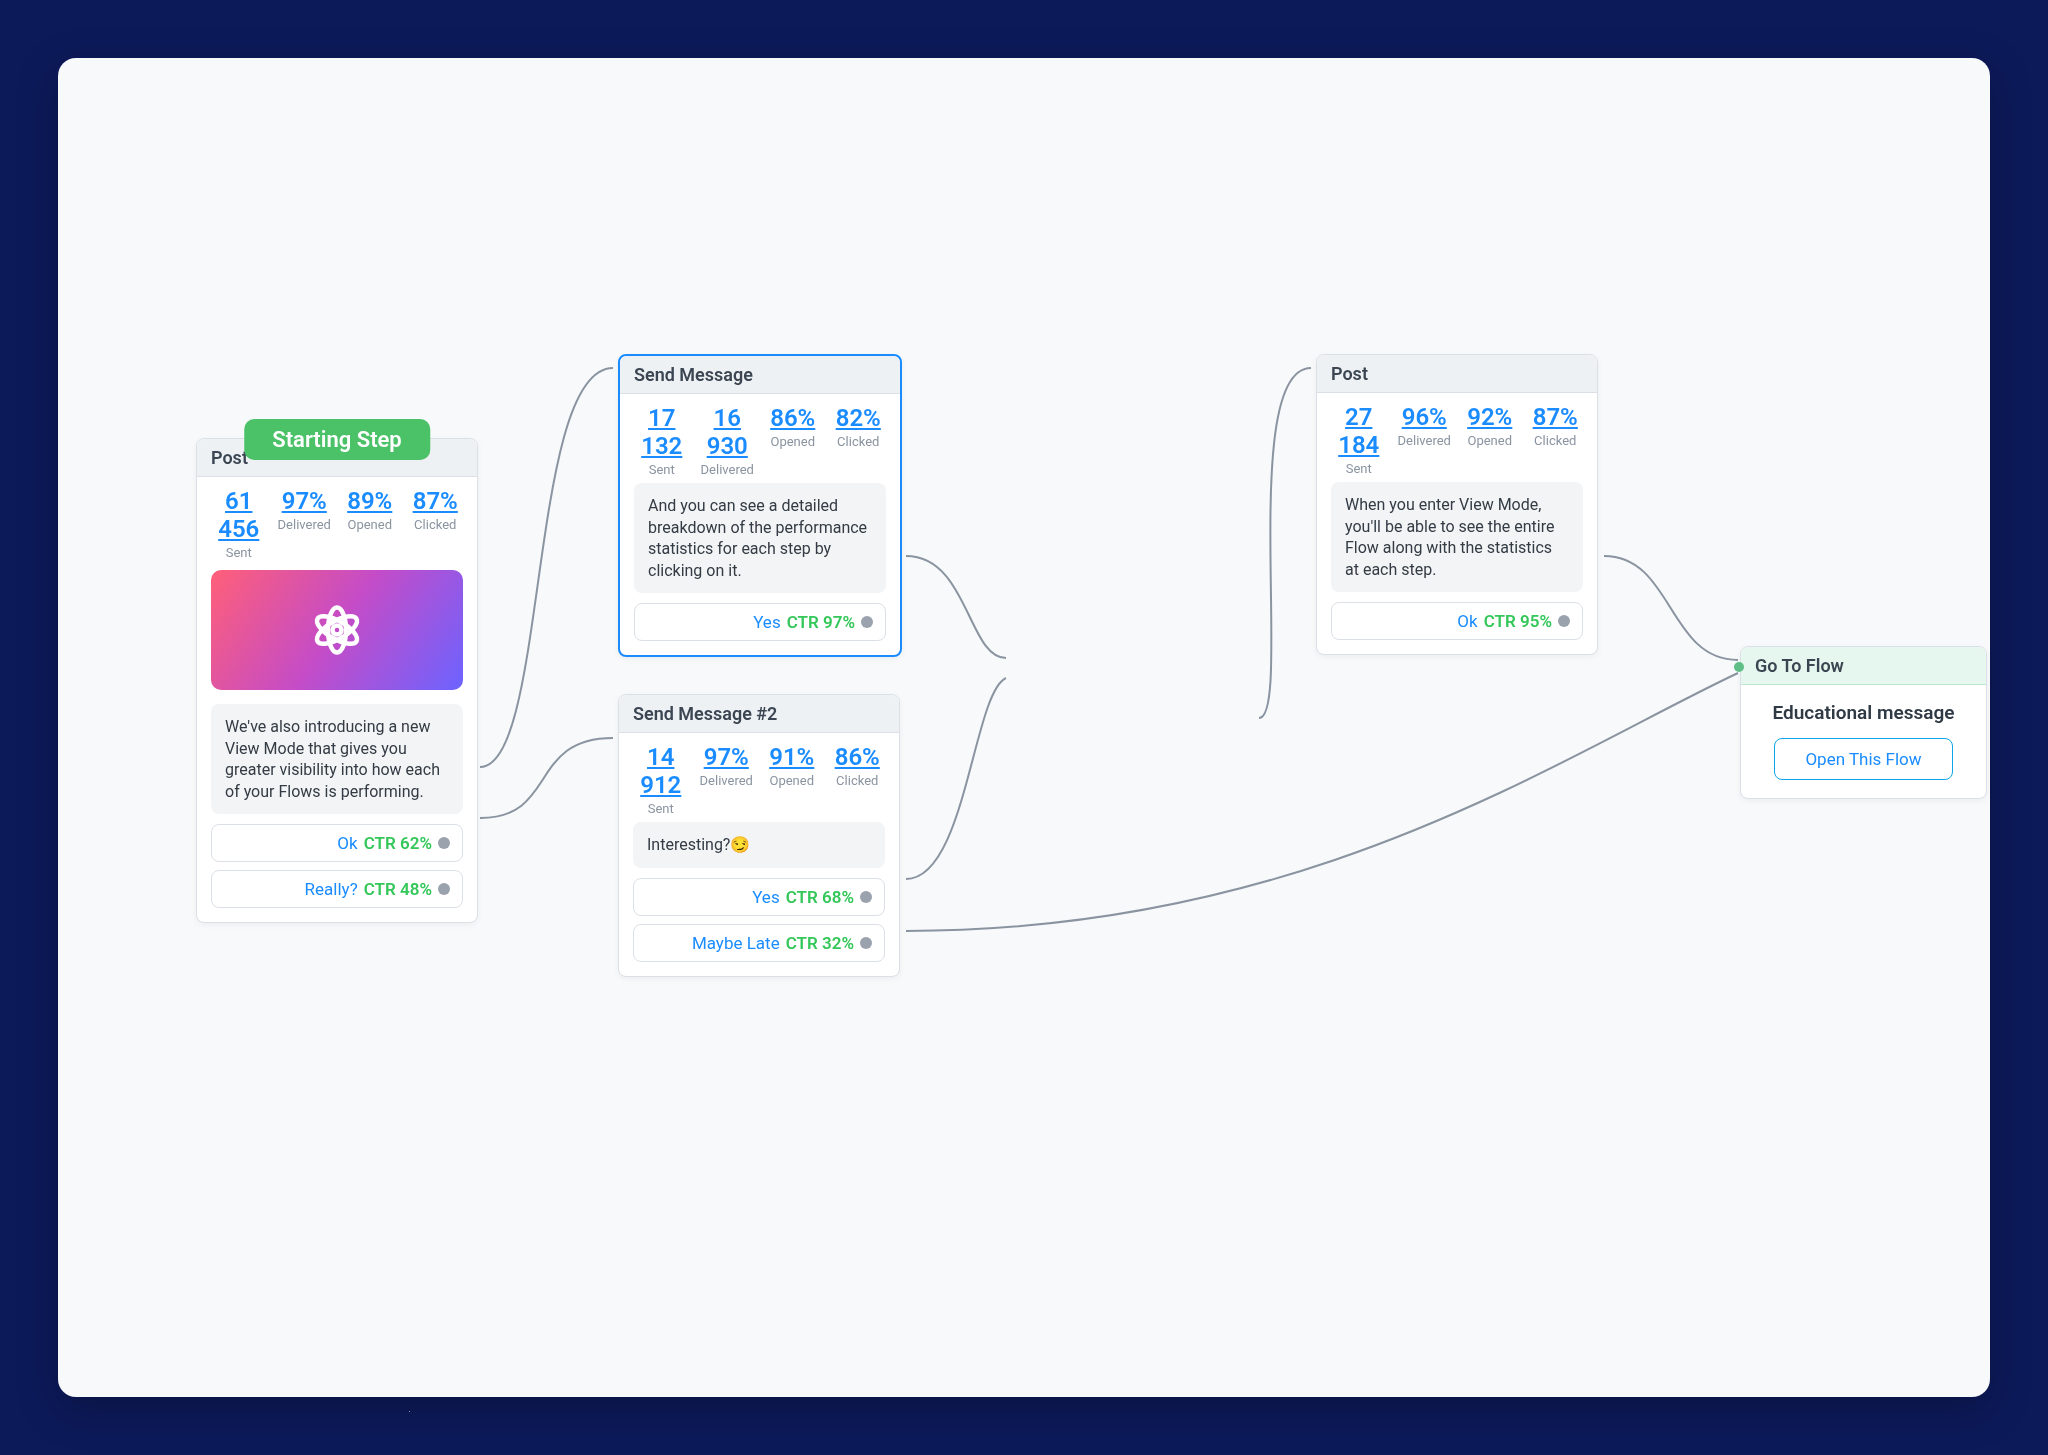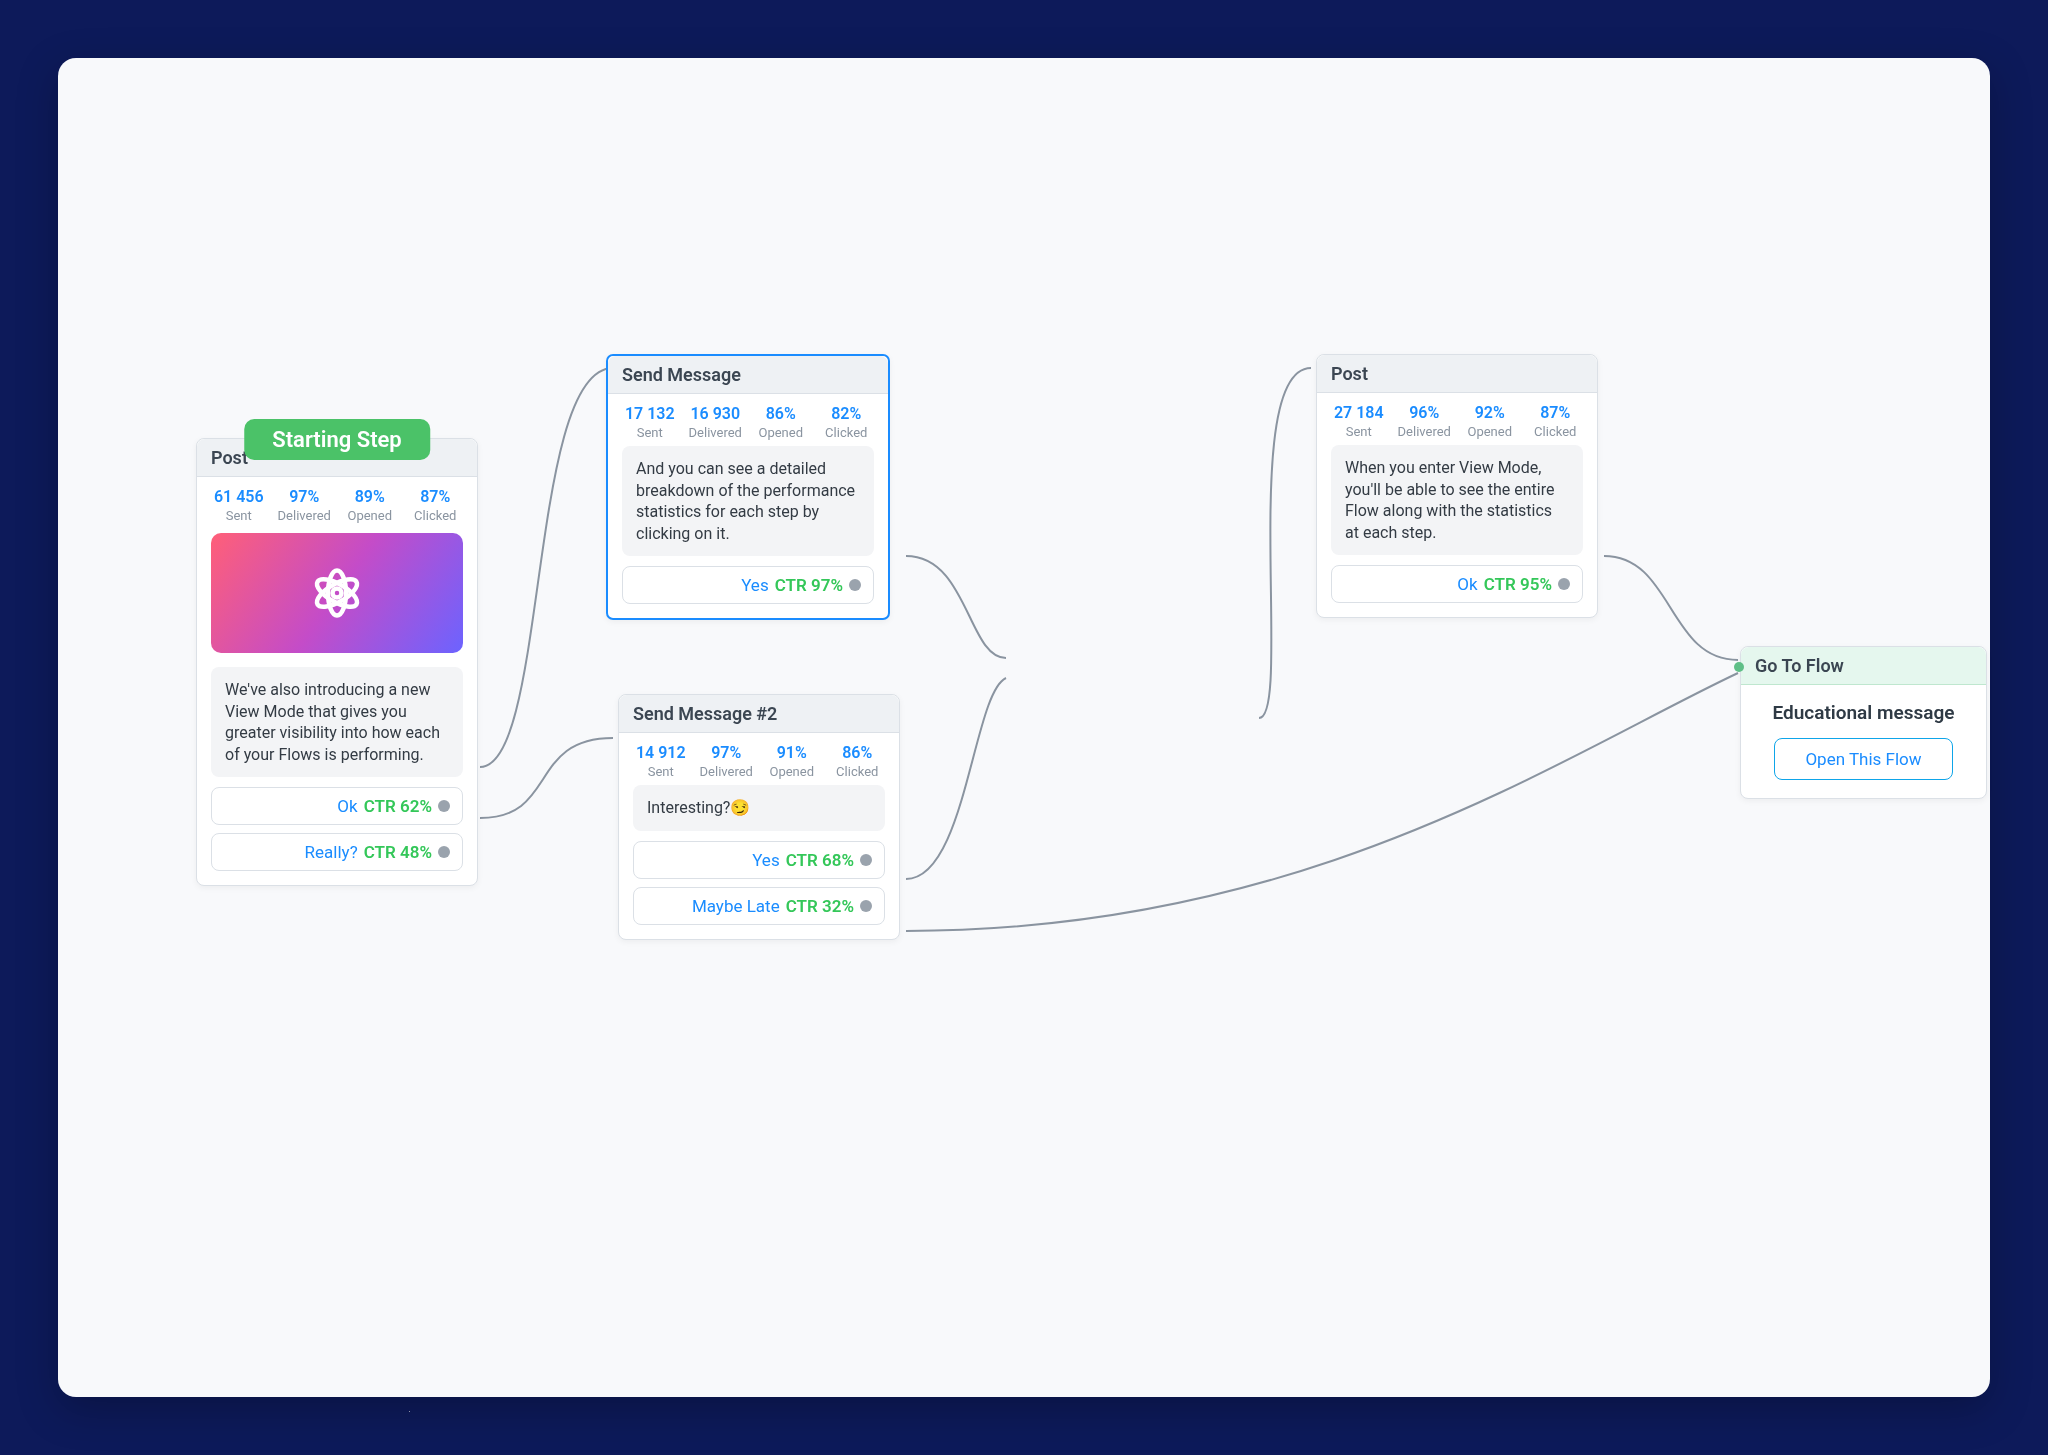--- a/index.html
+++ b/index.html
@@ -83,21 +83,21 @@
     white-space:nowrap;
   }
 
   .stats{
     display:flex;
     justify-content:space-between;
     padding:10px 12px 6px;
     gap:6px;
   }
   .stat{flex:1;text-align:center;}
-  .stat .num{color:var(--blue);font-weight:600;font-size:16px;}
+  .stat .num{color:var(--blue);font-weight:600;font-size:24px;text-decoration:underline;}
   .stat .lab{color:var(--text-muted);font-size:13px;margin-top:2px;}
 
   .body{padding:0 14px 14px;}
   .imgph{
     height:120px;
     border-radius:10px;
     margin:4px 0 14px;
     background:linear-gradient(125deg,#ff5f78 0%,#c44cc8 50%,#6c63ff 100%);
     display:flex;align-items:center;justify-content:center;
   }
@@ -220,21 +220,21 @@
           <span class="dot"></span>
         </div>
         <div class="btnrow">
           <span class="lbl">Really?</span>
           <span class="ctr">CTR 48%</span>
           <span class="dot"></span>
         </div>
       </div>
     </div>
 
-    <div class="node selected" style="left:548px; top:296px;border-radius:7px;">
+    <div class="node selected" style="left:560px; top:296px;">
       <div class="hdr">Send Message</div>
       <div class="stats">
         <div class="stat">
             <div class="num">17 132</div>
             <div class="lab">Sent</div>
           </div>
         <div class="stat">
             <div class="num">16 930</div>
             <div class="lab">Delivered</div>
           </div>

